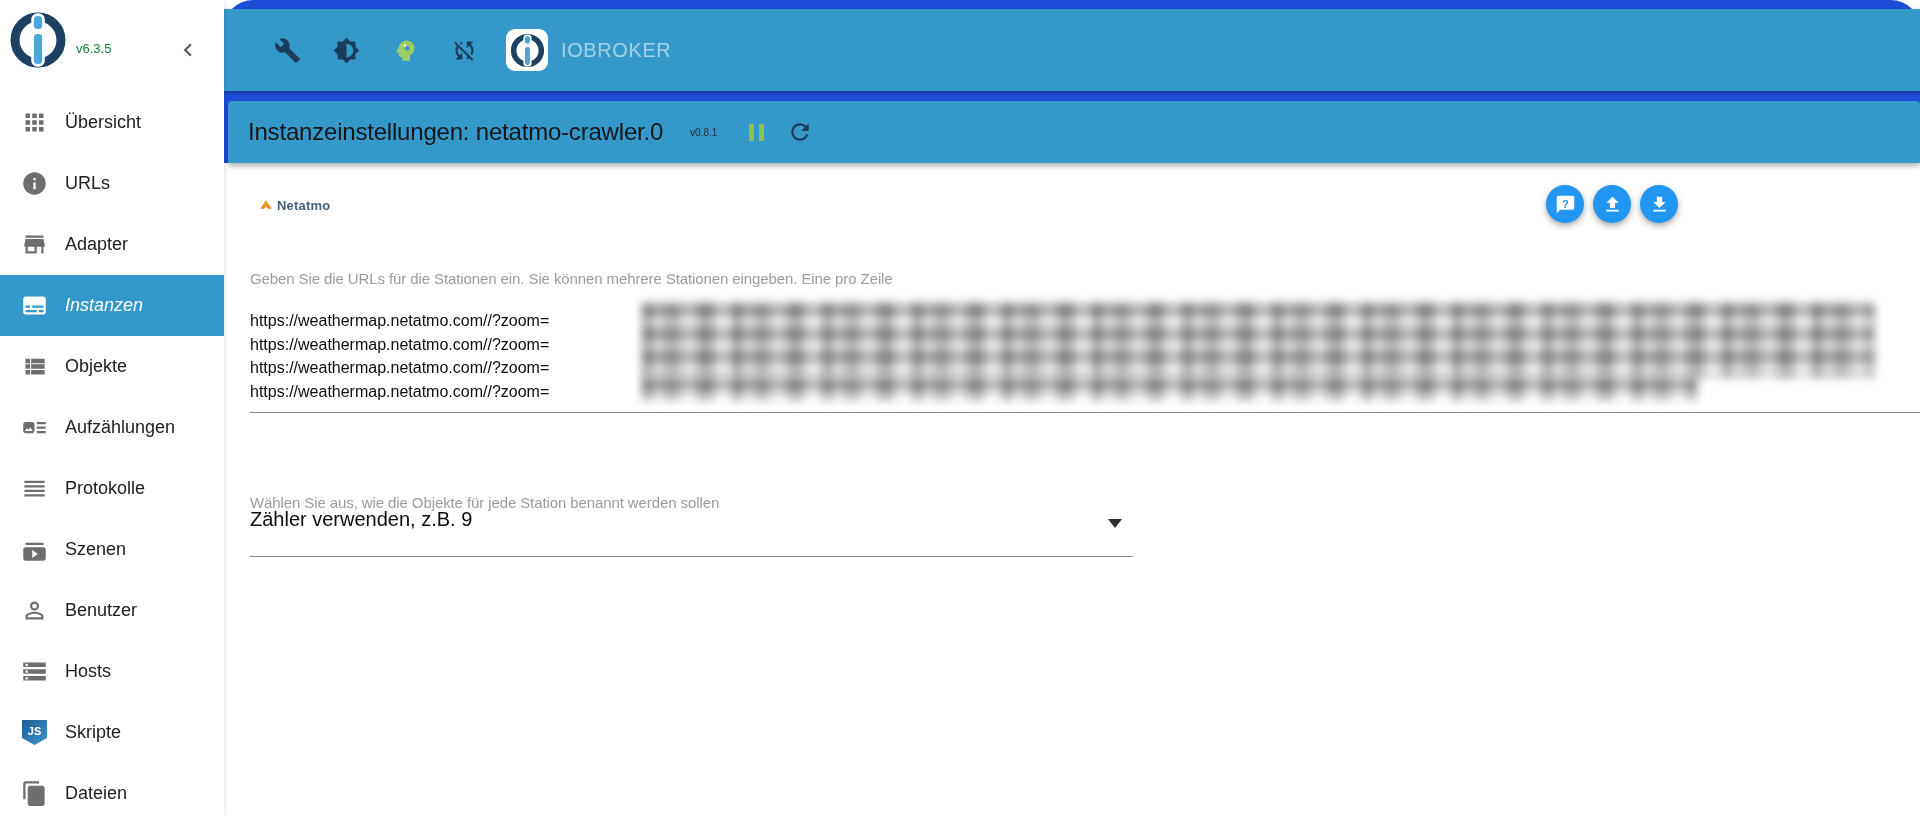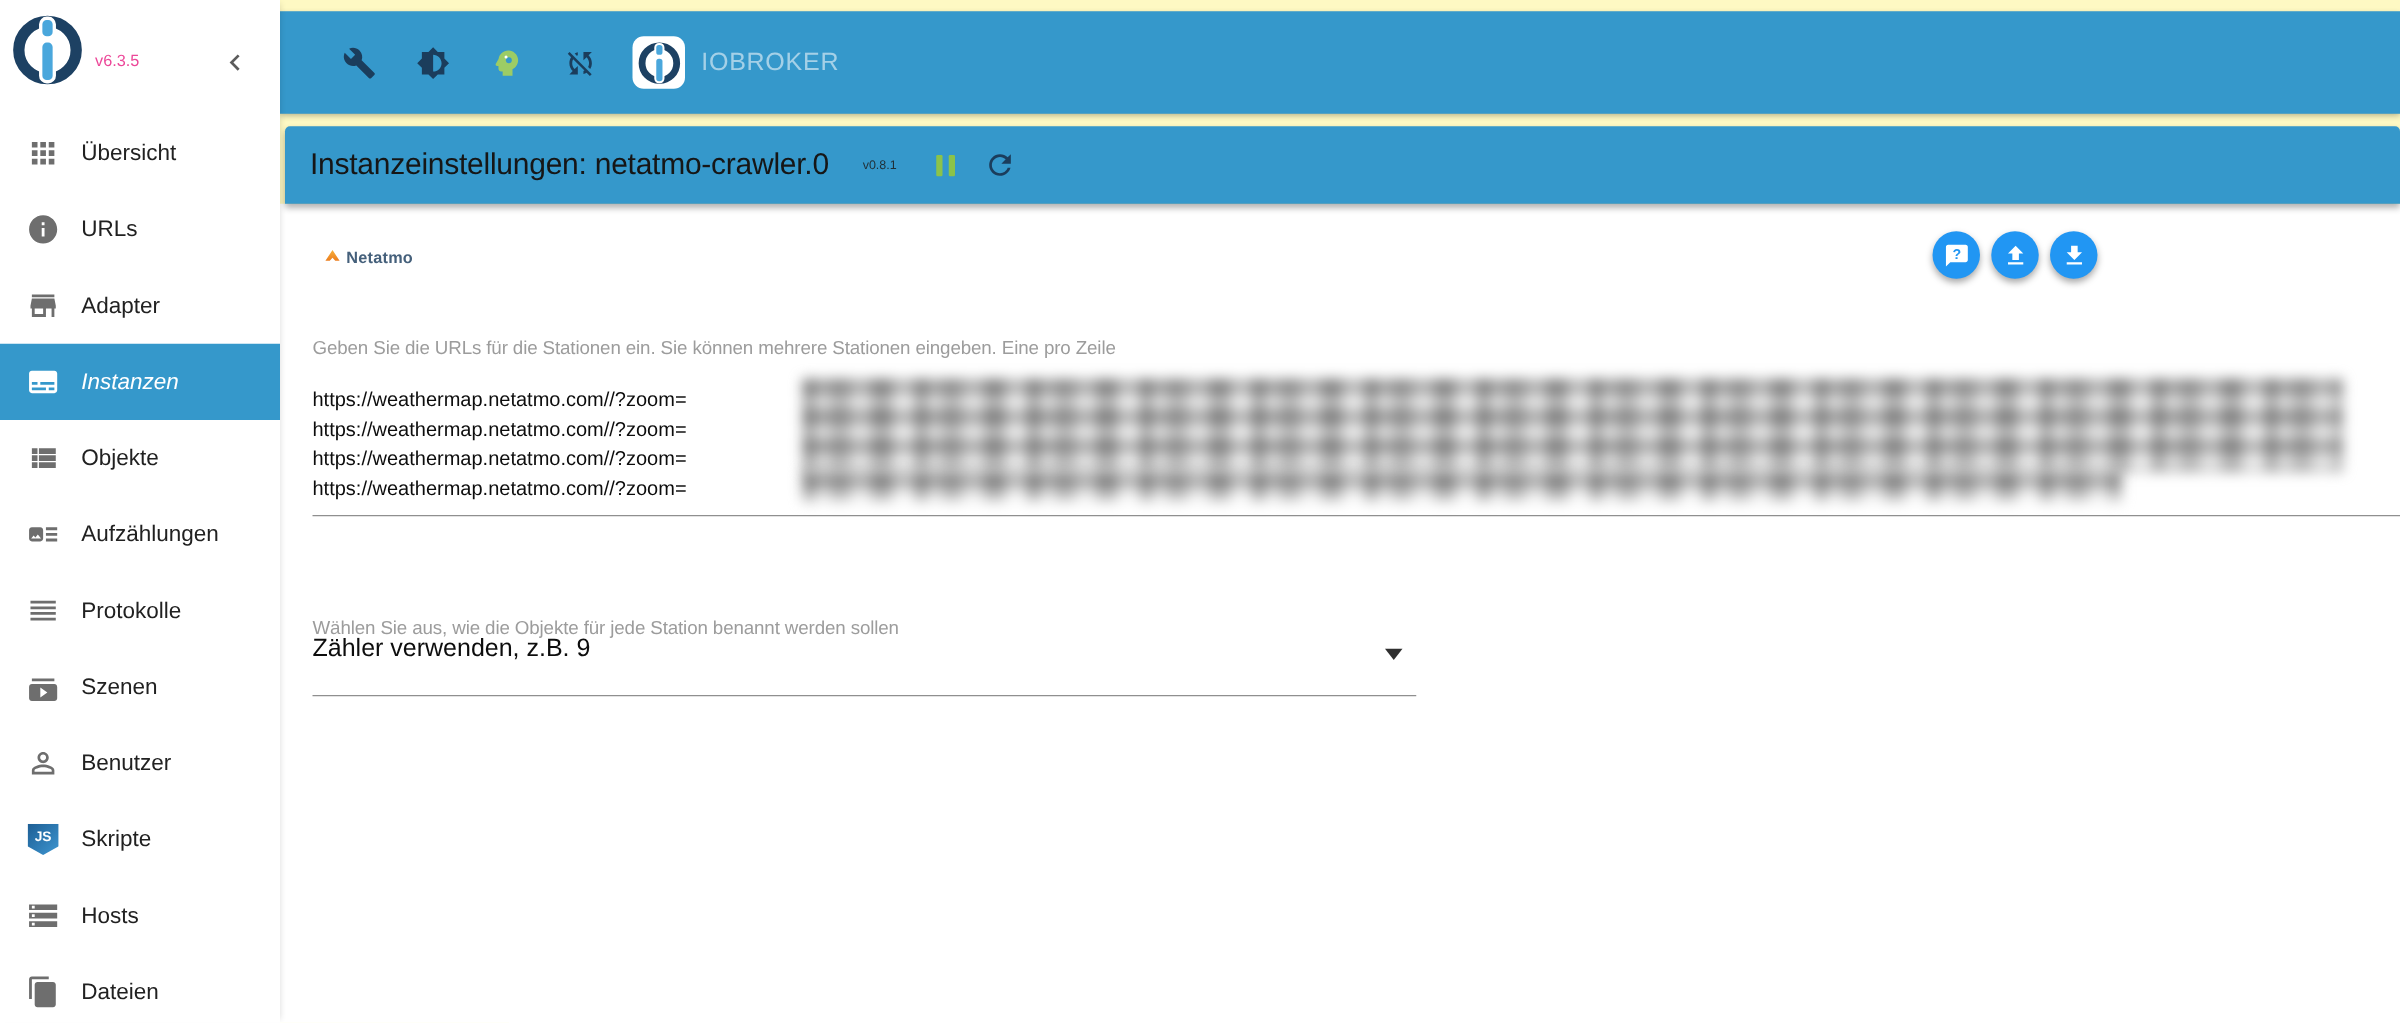--- a/index.html
+++ b/index.html
@@ -3,35 +3,35 @@
 <meta charset="utf-8">
 <style>
   html,body{margin:0;padding:0;background:#fff;}
   body{width:1920px;height:818px;overflow:hidden;font-family:"Liberation Sans",sans-serif;}
   .stage{position:relative;width:1920px;height:818px;background:#fff;overflow:hidden;}
 
   
   .sidebar{position:absolute;left:0;top:0;width:224px;height:818px;background:#fff;z-index:6;box-shadow:2px 0 5px -2px rgba(0,0,0,.15);}
   .sidebar-header{position:relative;height:92px;}
   .logo-main{position:absolute;left:9px;top:11px;width:58px;height:58px;}
-  .version{position:absolute;left:76px;top:41px;font-size:13px;color:#ec4899;}
+  .version{position:absolute;left:76px;top:41px;font-size:13px;color:#15803d;}
   .chevron-btn{position:absolute;right:22px;top:36px;width:28px;height:28px;display:flex;align-items:center;justify-content:center;cursor:pointer;}
   .chevron-btn svg{width:26px;height:26px;fill:#5c5c5c;}
   .nav{position:absolute;top:92px;left:0;right:0;}
   .nav-item{height:61px;display:flex;align-items:center;padding-left:21px;gap:17px;cursor:pointer;}
   .nav-item .ico{width:27px;height:27px;flex:none;display:flex;align-items:center;justify-content:center;}
   .nav-item .ico svg{width:27px;height:27px;fill:#6e6e6e;}
   .nav-item .lbl{font-size:18px;color:#212121;white-space:nowrap;}
   .nav-item.selected{background:#3598cb;}
   .nav-item.selected .ico svg{fill:#fff;}
   .nav-item.selected .lbl{color:#fff;font-style:italic;}
   .js-badge{width:25px;height:25px;background:linear-gradient(135deg,#1d5e94 0%,#3e96d1 100%);clip-path:polygon(0 0,100% 0,100% 72%,50% 100%,0 72%);color:#fff;font-size:11px;font-weight:bold;display:flex;align-items:center;justify-content:center;padding-bottom:3px;box-sizing:border-box;}
 
   
-  .main{position:absolute;left:224px;top:0;right:0;bottom:0;background:#fef9c3;}
+  .main{position:absolute;left:224px;top:0;right:0;bottom:0;background:#1d4ed8;border-radius:29px;}
 
   .topbar{position:absolute;left:0;top:9px;right:0;height:82px;background:#3598cb;box-shadow:0 2px 5px rgba(0,0,0,.3);display:flex;align-items:center;padding-left:39px;z-index:3;}
   .tb-btn{width:48px;height:48px;margin-right:11px;border-radius:50%;display:flex;align-items:center;justify-content:center;cursor:pointer;}
   .tb-btn svg{width:27px;height:27px;fill:#1b3d5c;}
   .tb-btn.expert svg{fill:#9ccc65;}
   .logo-tile{width:42px;height:42px;margin-left:7px;background:#fff;border-radius:9px;display:flex;align-items:center;justify-content:center;}
   .logo-tile svg{width:35px;height:35px;}
   .brand{margin-left:13px;font-size:20px;letter-spacing:.6px;color:rgba(255,255,255,.55);}
 
   .titlebar{position:absolute;left:4px;top:101px;right:0;height:62px;background:#3598cb;border-radius:4px 4px 0 0;box-shadow:0 3px 5px rgba(0,0,0,.3);display:flex;align-items:center;padding-left:20px;z-index:2;}
@@ -165,31 +165,31 @@
       <div class="nav-item">
         <span class="ico">
             <svg viewBox="0 0 24 24">
               <path d="M12 5.9c1.16 0 2.1.94 2.1 2.1s-.94 2.1-2.1 2.1S9.9 9.16 9.9 8s.94-2.1 2.1-2.1m0 9c2.97 0 6.1 1.46 6.1 2.1v1.1H5.9V17c0-.64 3.13-2.1 6.1-2.1M12 4C9.79 4 8 5.79 8 8s1.79 4 4 4 4-1.79 4-4-1.79-4-4-4zm0 9c-2.67 0-8 1.34-8 4v3h16v-3c0-2.66-5.33-4-8-4z"></path>
             </svg>
           </span>
         <span class="lbl">Benutzer</span>
       </div>
       <div class="nav-item">
         <span class="ico">
+            <svg viewBox="0 0 24 24">
+              <path fill-rule="evenodd" d="M2 20h20v-4H2v4zm2-3h2v2H4v-2zM2 4v4h20V4H2zm4 3H4V5h2v2zm-4 7h20v-4H2v4zm2-3h2v2H4v-2z"></path>
+            </svg>
+          </span>
+        <span class="lbl">Hosts</span>
+      </div>
+      <div class="nav-item">
+        <span class="ico">
             <span class="js-badge">JS</span>
           </span>
         <span class="lbl">Skripte</span>
-      </div>
-      <div class="nav-item">
-        <span class="ico">
-            <svg viewBox="0 0 24 24">
-              <path fill-rule="evenodd" d="M2 20h20v-4H2v4zm2-3h2v2H4v-2zM2 4v4h20V4H2zm4 3H4V5h2v2zm-4 7h20v-4H2v4zm2-3h2v2H4v-2z"></path>
-            </svg>
-          </span>
-        <span class="lbl">Hosts</span>
       </div>
       <div class="nav-item">
         <span class="ico">
             <svg viewBox="0 0 24 24">
               <path d="M16 1H4c-1.1 0-2 .9-2 2v14h2V3h12V1zm3 4H8c-1.1 0-2 .9-2 2v14c0 1.1.9 2 2 2h11c1.1 0 2-.9 2-2V7c0-1.1-.9-2-2-2z"></path>
             </svg>
           </span>
         <span class="lbl">Dateien</span>
       </div>
     </nav>

